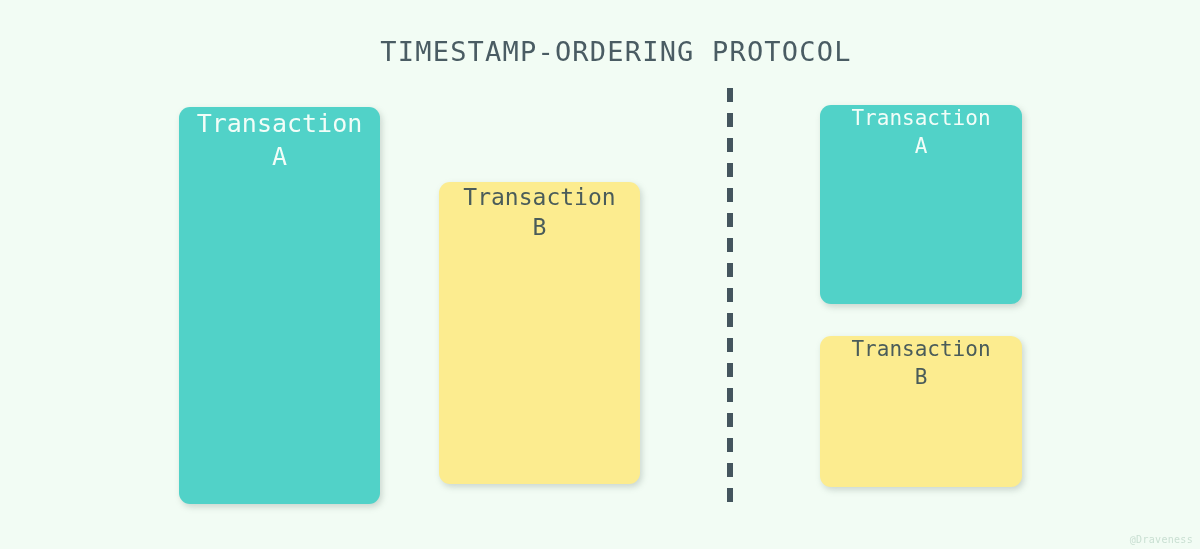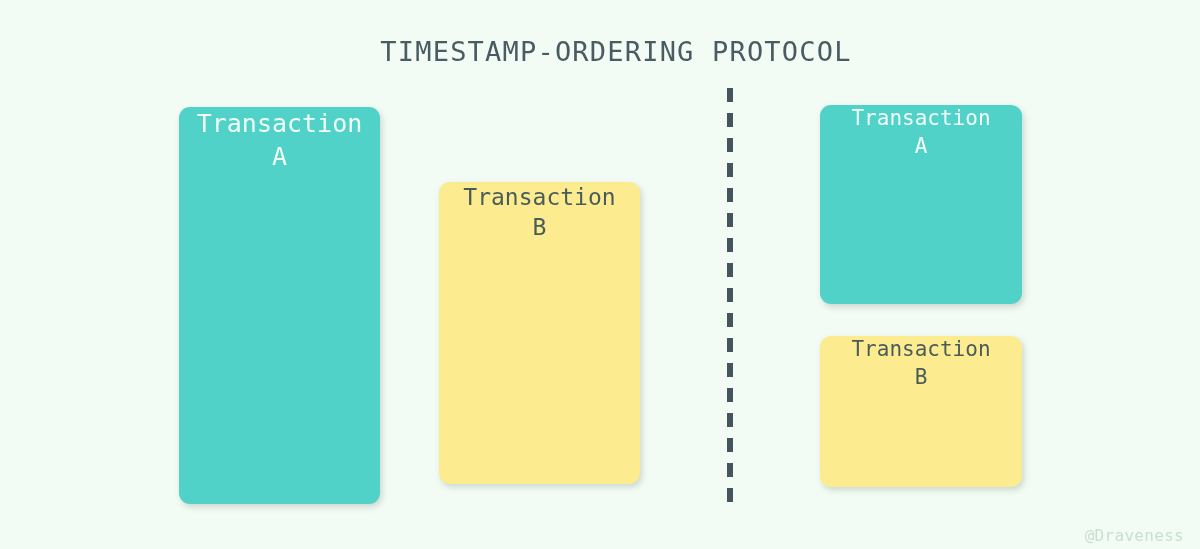--- a/index.html
+++ b/index.html
@@ -106,24 +106,24 @@
       rgba(0,0,0,0) 14px,
       rgba(0,0,0,0) 25px
     );
     background-size: 6px 25px;
     background-repeat: repeat-y;
   }
 
   
   #watermark {
     position: absolute;
-    right: 16px;
+    right: 7px;
     bottom: 4px;
     font-family: "DejaVu Sans Mono", "Liberation Mono", monospace;
-    font-size: 16px;
+    font-size: 10px;
     color: #c9dfd2;
     letter-spacing: 0.3px;
     white-space: pre;
   }
 </style>
 </head>
 <body>
 
 <div id="canvas">
 

